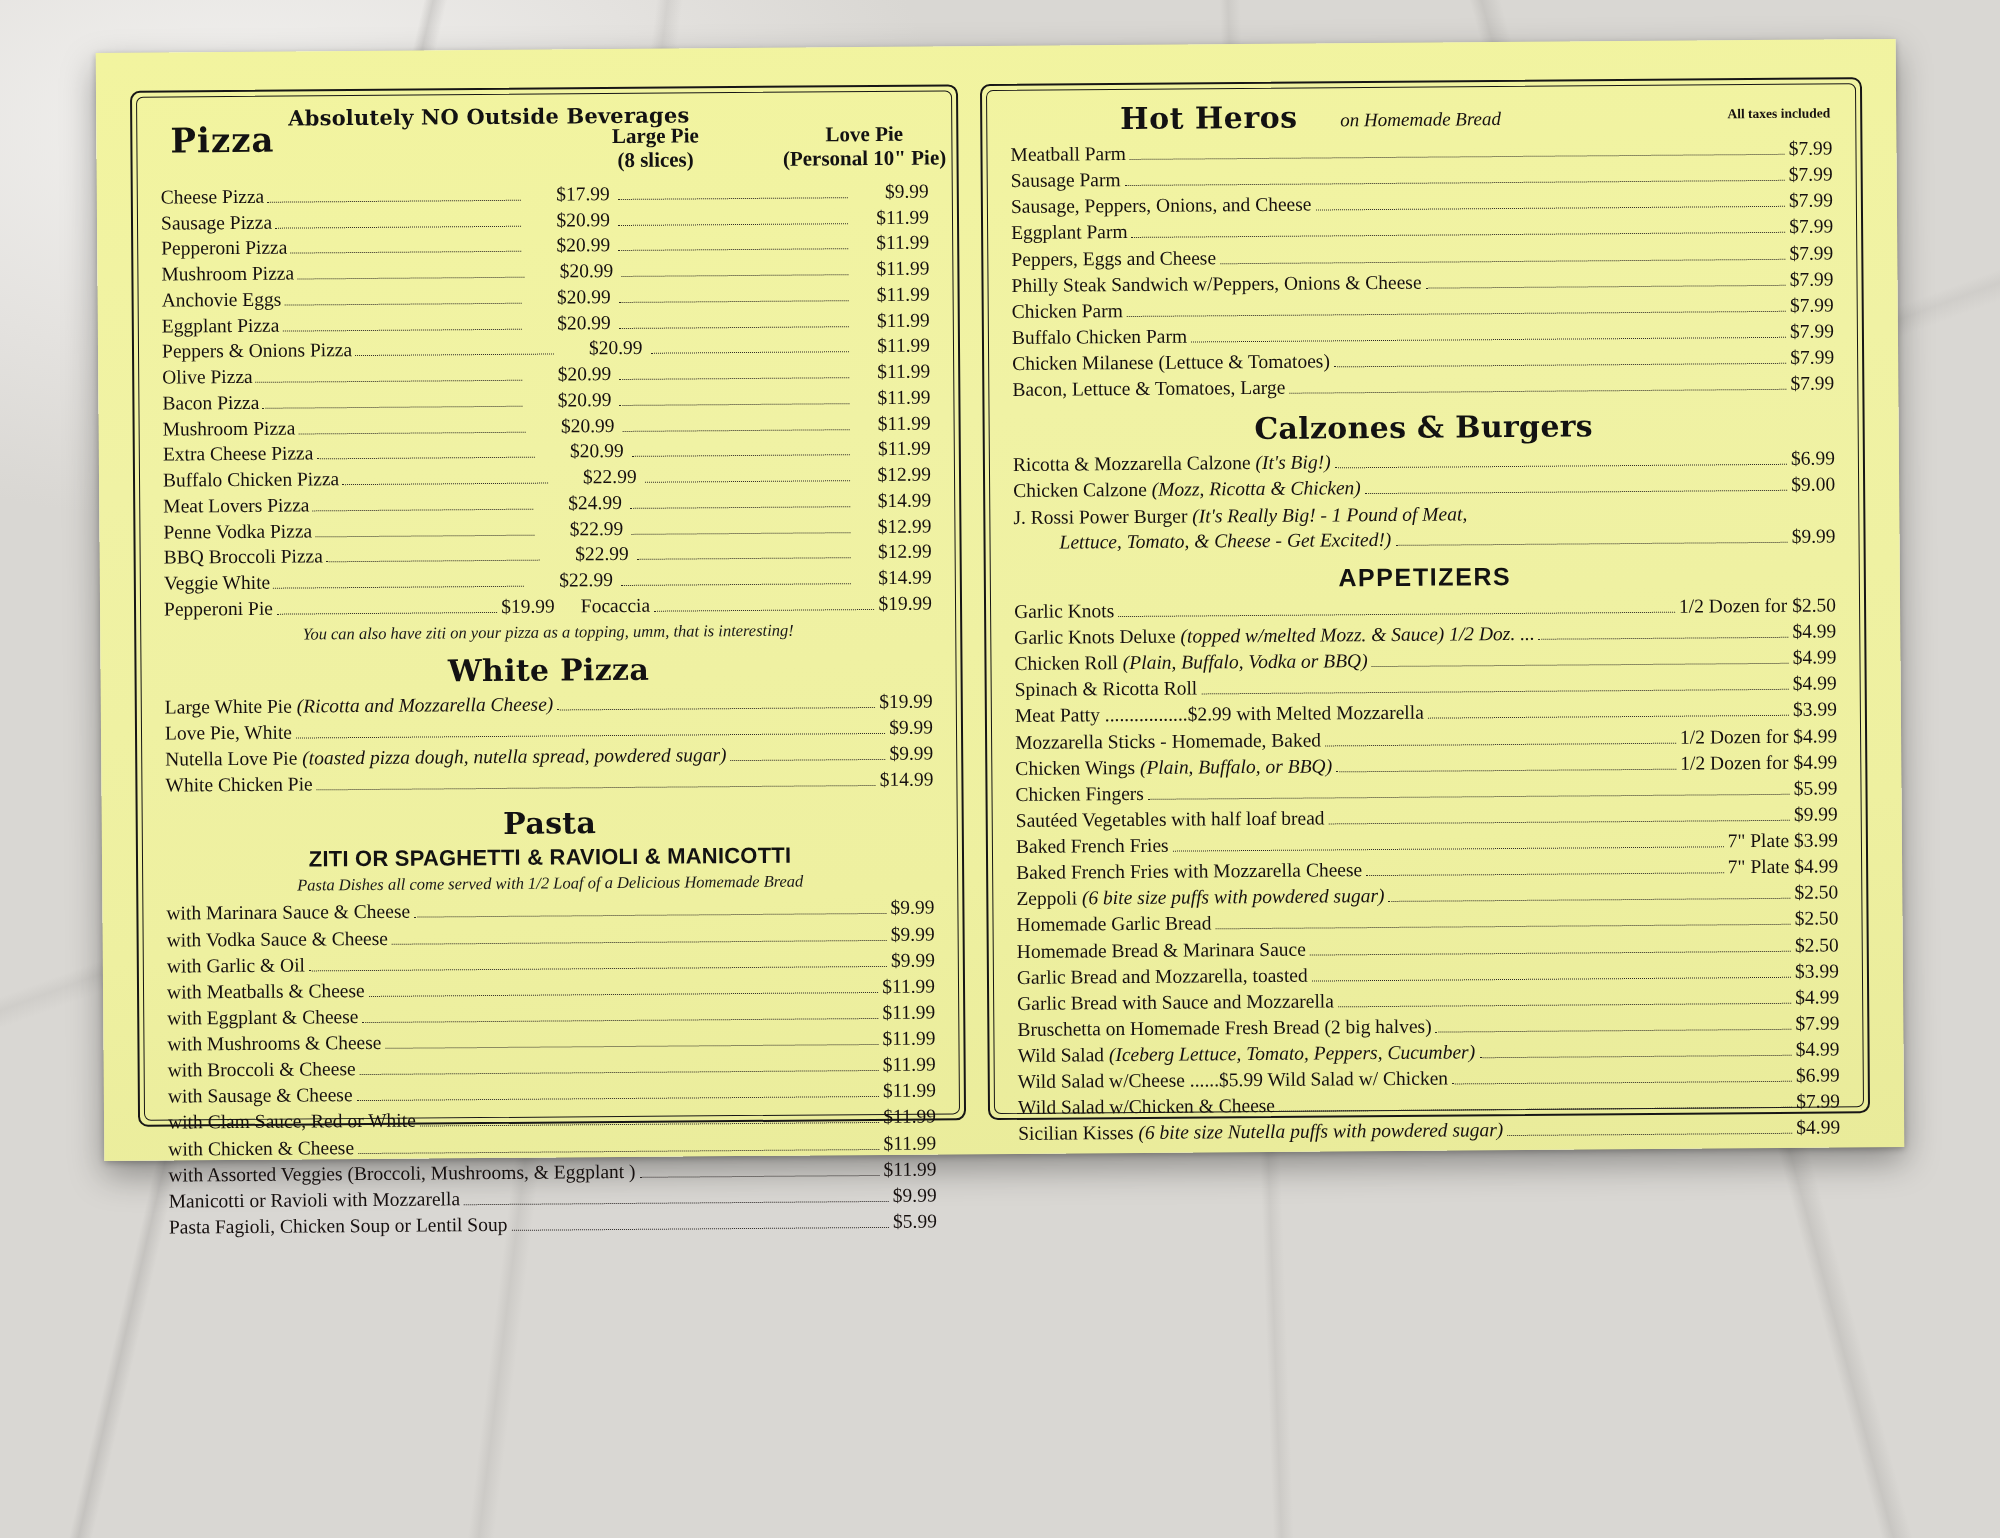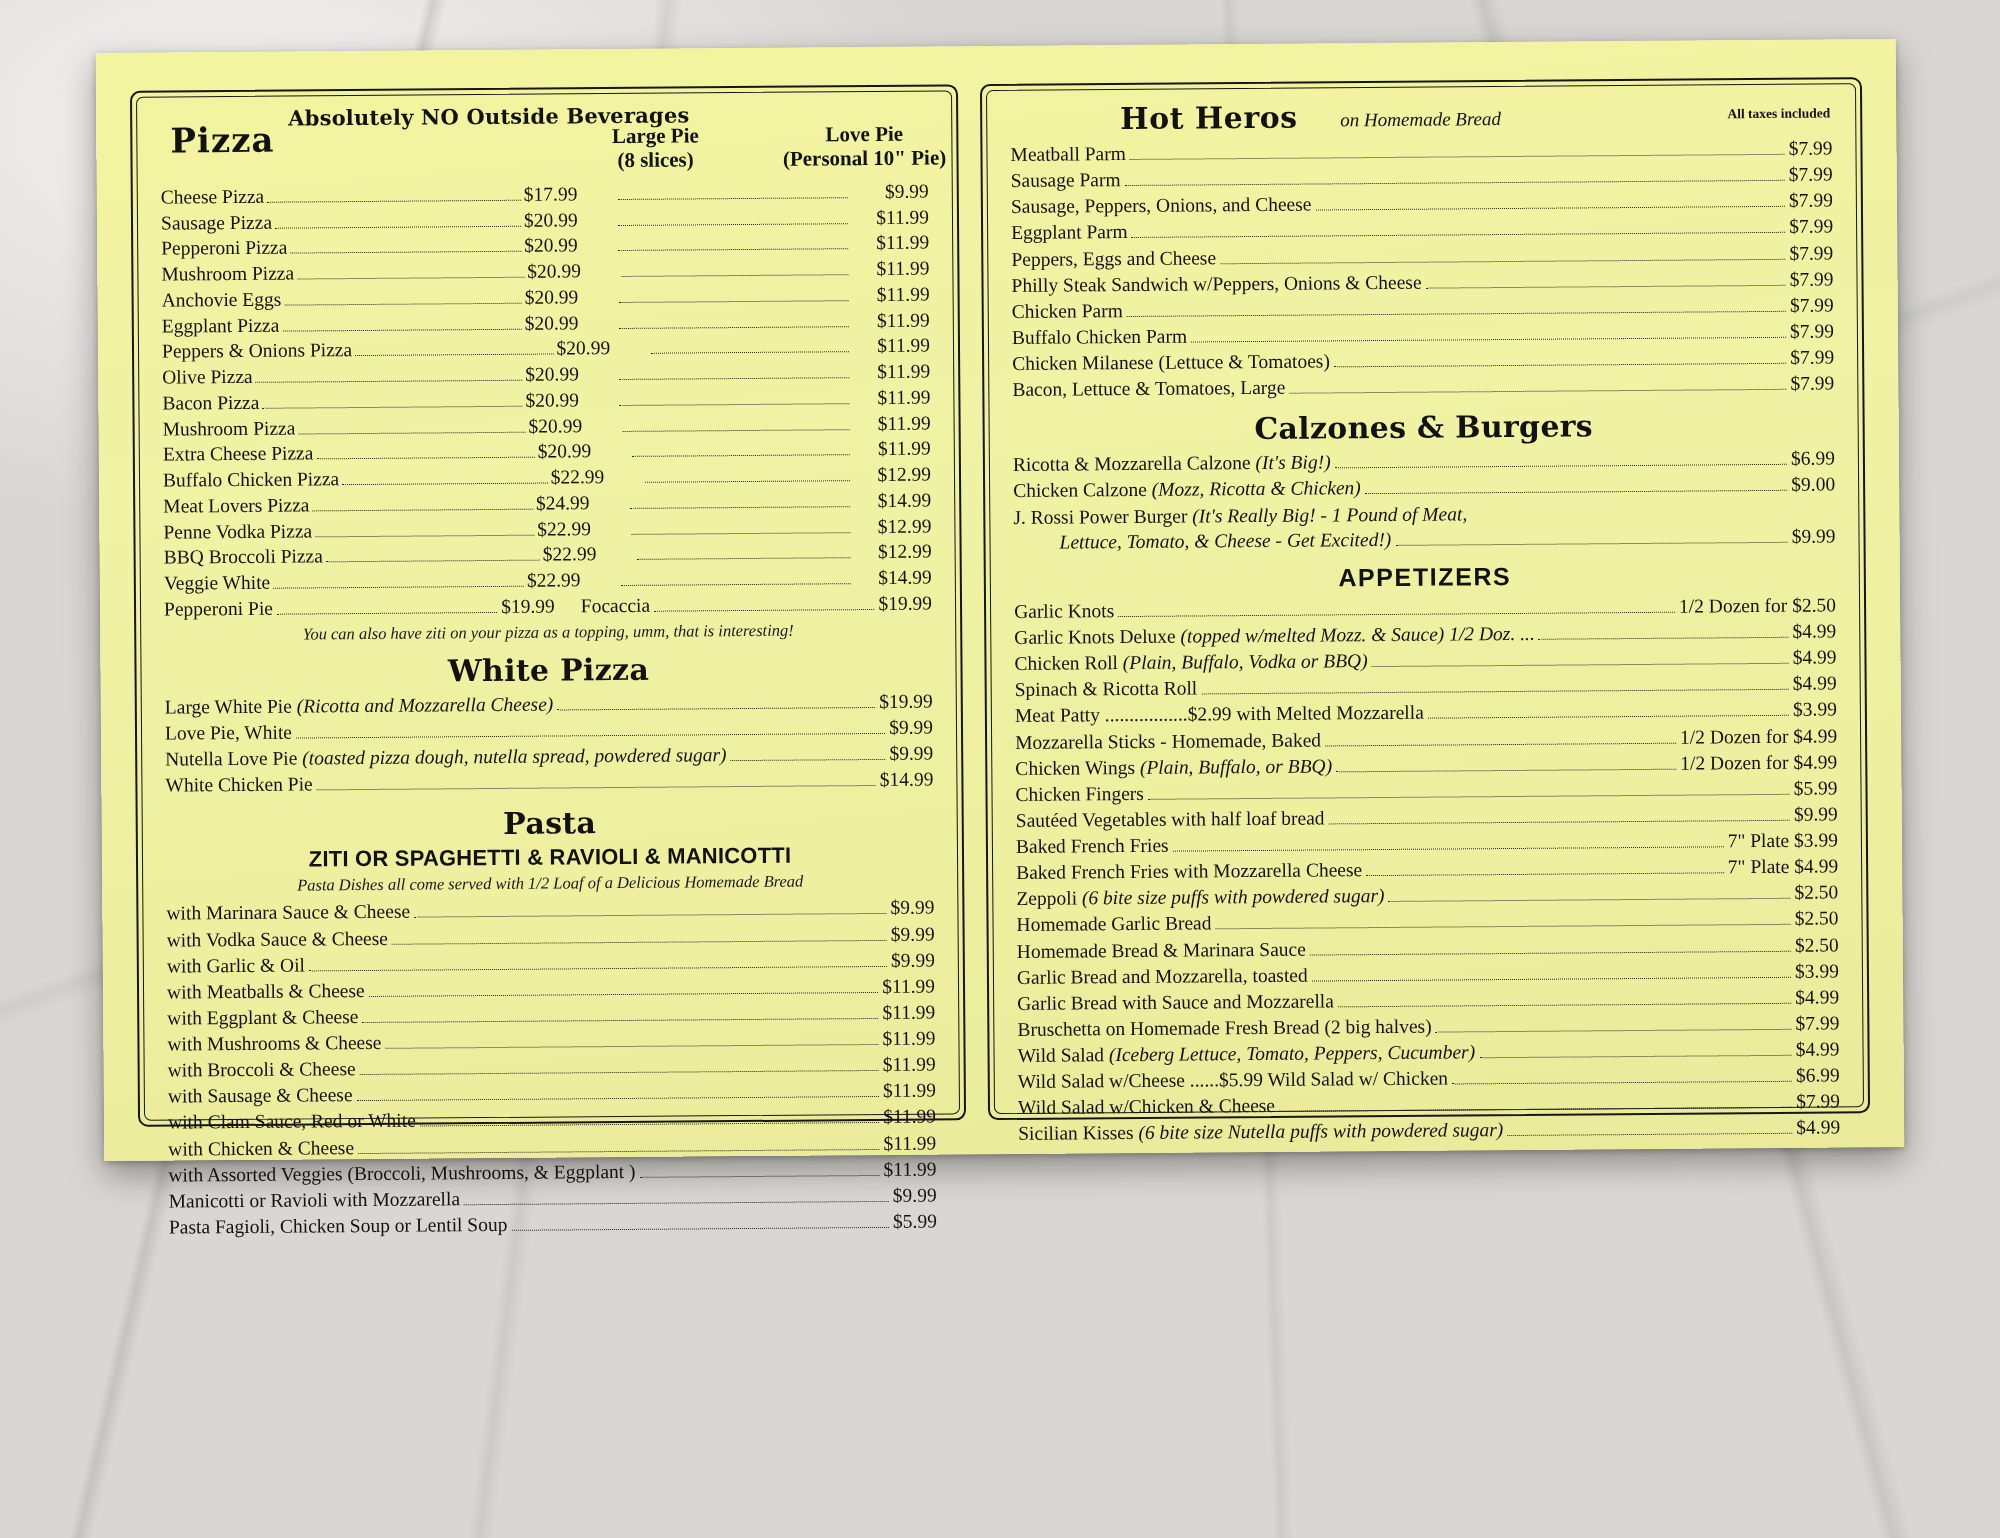--- a/index.html
+++ b/index.html
@@ -171,21 +171,21 @@
     line-height: 1.32;
     white-space: nowrap;
   }
   .row2 .nm { flex: 0 0 auto; }
   .row2 .dots {
     flex: 1 1 auto;
     border-bottom: 1.5px dotted #2a2524;
     margin: 0 3px 5px 3px;
     min-width: 8px;
   }
-  .row2 .p1 { flex: 0 0 auto; width: 86px; }
+  .row2 .p1 { flex: 0 0 auto; width: 86px; text-align: right; }
   .row2 .dots2 {
     flex: 1 1 auto;
     border-bottom: 1.5px dotted #2a2524;
     margin: 0 3px 5px 8px;
     min-width: 20px;
     max-width: 230px;
   }
   .row2 .p2 { flex: 0 0 auto; width: 78px; text-align: right; }
 
   

